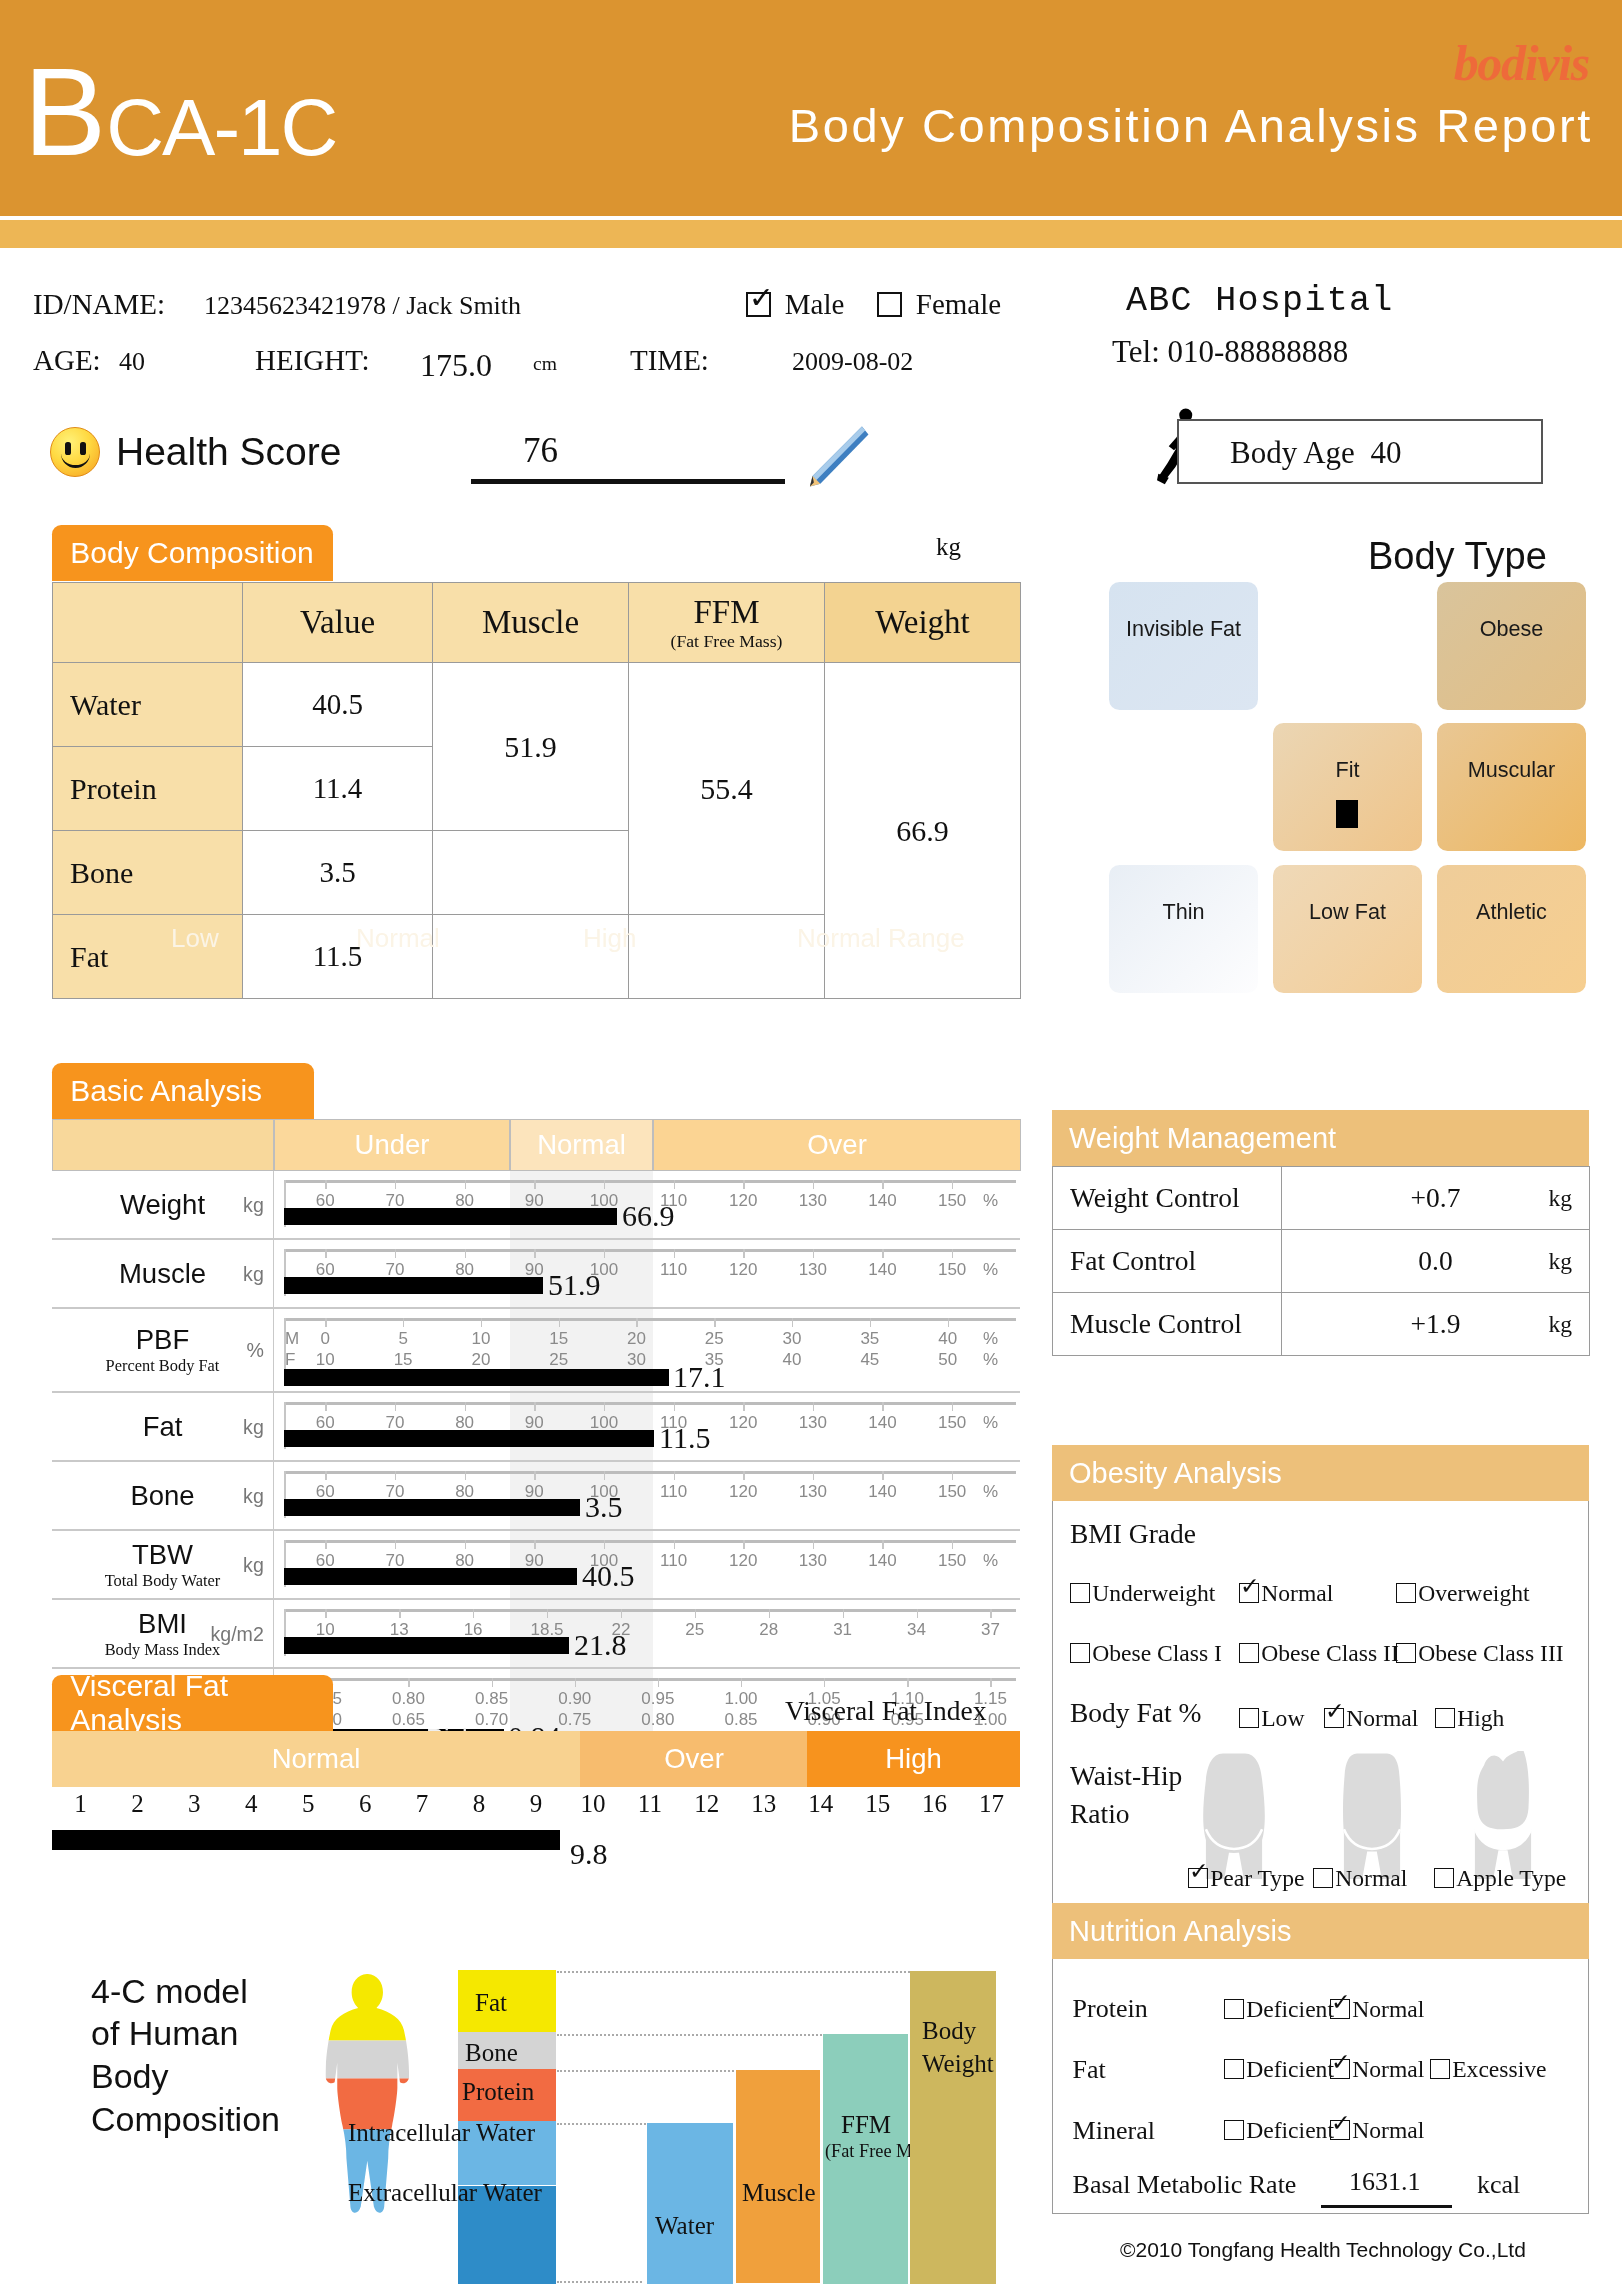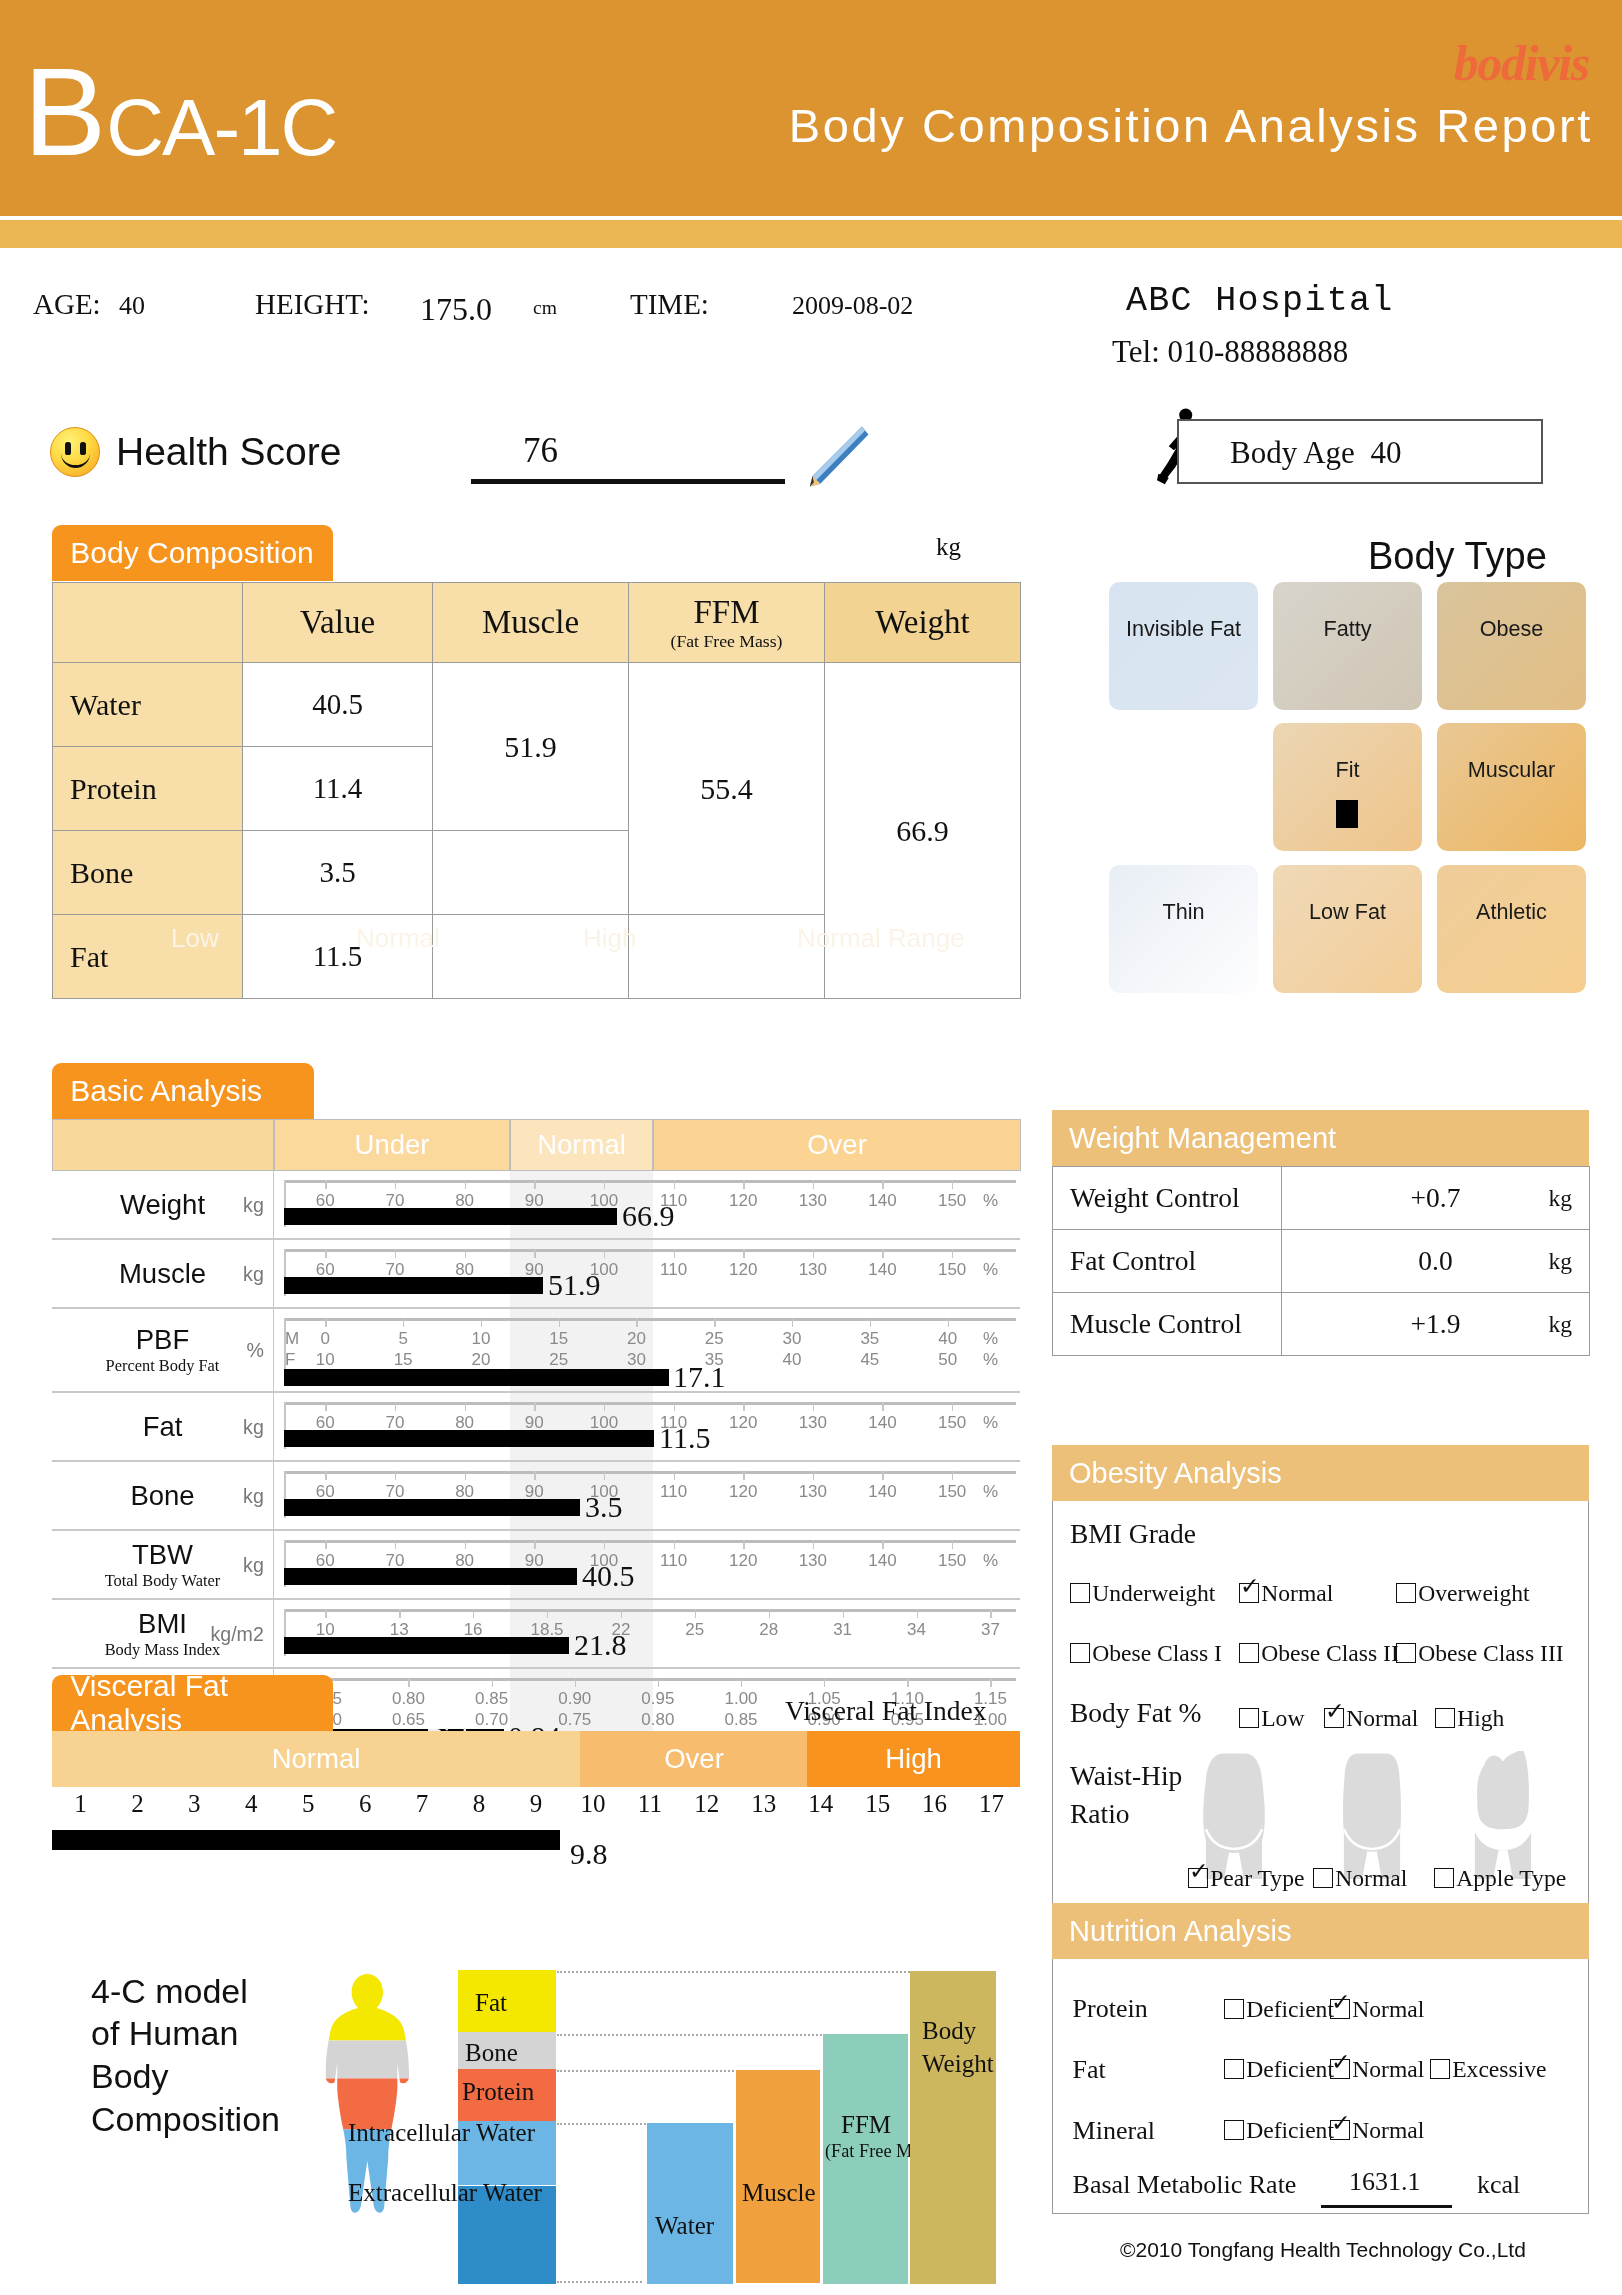--- a/index.html
+++ b/index.html
@@ -220,20 +220,32 @@
 
 <div class="header"></div>
 <div class="header-strip"></div>
 <div class="brand-logo">bodivis</div>
 <div class="model-name">
   <span class="big">B</span><span class="small">CA-1C</span>
 </div>
 <div class="report-title">Body Composition Analysis Report</div>
 
 <div class="info-block">
+  <div class="info-row">
+    <span class="info-lbl abs" style="left:0;top:0">ID/NAME:</span>
+    <span class="info-val abs" style="left:171px;top:2.6px;font-size:26px">12345623421978 / Jack Smith</span>
+    <span class="abs" style="left:713px;top:0">
+      <span class="gender-box checked"></span>
+      <span style="margin-left:6.5px">Male</span>
+    </span>
+    <span class="abs" style="left:844px;top:0">
+      <span class="gender-box"></span>
+      <span style="margin-left:6.5px">Female</span>
+    </span>
+  </div>
   <div class="info-row">
     <span class="info-lbl abs" style="left:0;top:0">AGE:</span>
     <span class="info-val abs" style="left:86px;top:2.6px;font-size:26px">40</span>
     <span class="info-lbl abs" style="left:222px;top:0">HEIGHT:</span>
     <span class="info-val abs" style="left:387px;top:2.6px;font-size:32px">175.0</span>
     <span class="abs" style="left:500px;top:9.2px;font-size:19.6px">cm</span>
     <span class="info-lbl abs" style="left:597px;top:0">TIME:</span>
     <span class="info-val abs" style="left:759px;top:2.6px;font-size:26px">2009-08-02</span>
   </div>
 </div>
@@ -329,23 +341,20 @@
   <span class="ghost" style="left:185px">Normal</span>
   <span class="ghost" style="left:412px">High</span>
   <span class="ghost" style="left:626px">Normal Range</span>
 </div>
 
 <div class="bt-title">Body Type</div>
 <div class="bt-grid">
   <div class="bt-cell" style="left:0;top:0;background:linear-gradient(135deg,#D6E3F0,#DCE6F2);">
       <span>Invisible Fat</span>
     </div>
-  <div class="bt-cell" style="left:164px;top:0;background:linear-gradient(135deg,#D8D4CB,#CFC6B4);">
-      <span>Fatty</span>
-    </div>
   <div class="bt-cell" style="left:328px;top:0;background:linear-gradient(135deg,#D9C49C,#E2BE84);">
       <span>Obese</span>
     </div>
 
   <div class="bt-cell" style="left:164px;top:141px;background:linear-gradient(135deg,#EBD6B4,#EFC489);">
     <span>Fit</span>
     <span class="marker" style="left:63px;top:77px"></span>
   </div>
   <div class="bt-cell" style="left:328px;top:141px;background:linear-gradient(135deg,#E9C794,#EDB761);">
       <span>Muscular</span>

